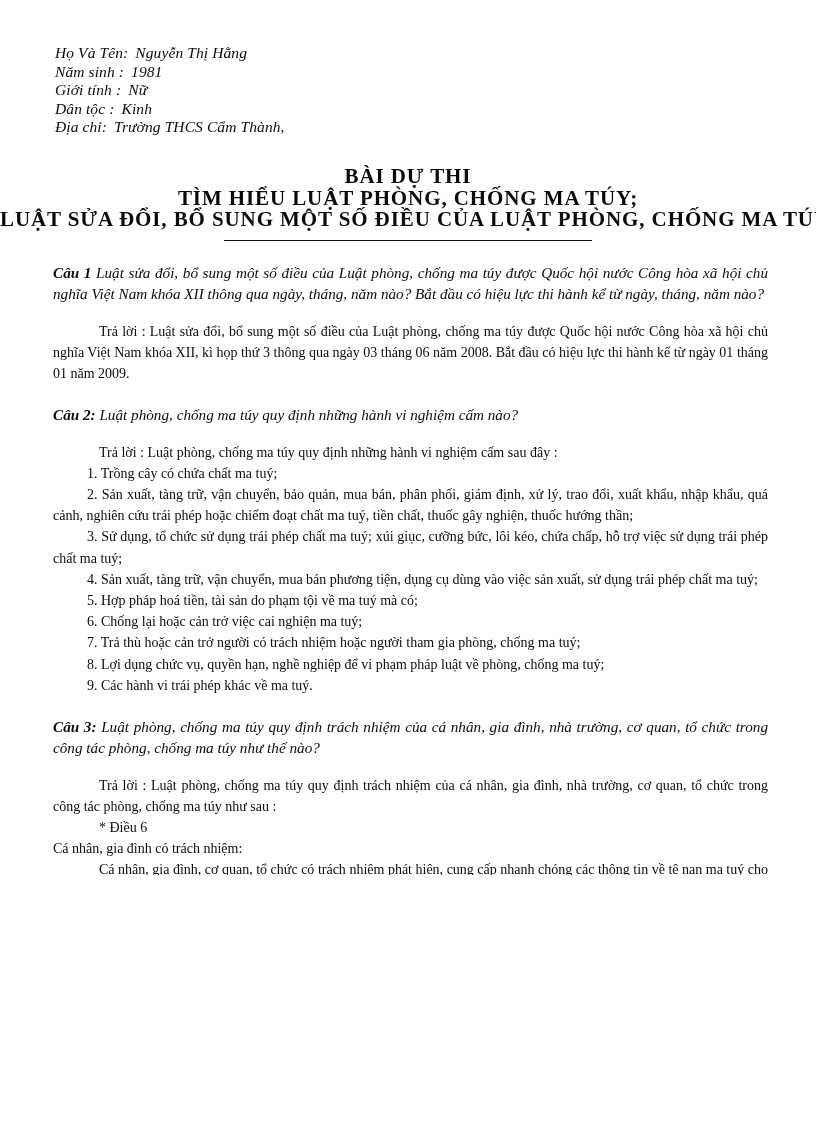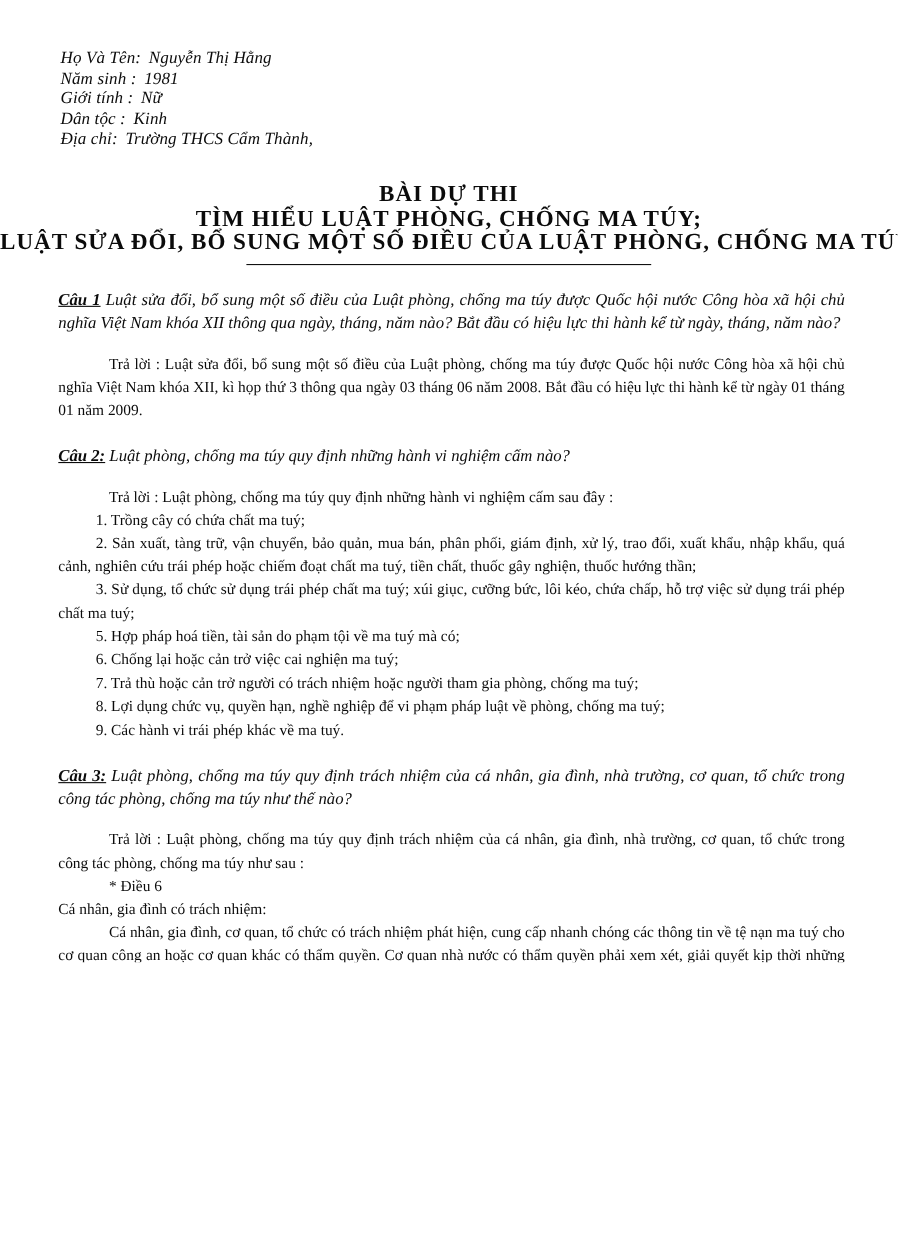--- a/index.html
+++ b/index.html
@@ -71,21 +71,20 @@
     text-justify: inter-word;
   }
   .q {
     font-style: italic;
     font-size: 15.2px;
     line-height: 21.3px;
   }
   .q .qlabel {
     font-weight: bold;
     font-style: italic;
-    text-decoration: underline;
   }
   .ans { }
   .indent { text-indent: 34px; }
   .indent-lg { text-indent: 46px; }
   .gap-md { height: 16px; }
   .gap-lg { height: 20px; }
   .nowrap-line { text-align: left; }
 
   
   .footer-rule {
@@ -133,20 +132,21 @@
     <p class="ans indent-lg">Trả lời : Luật sửa đổi, bổ sung một số điều của Luật phòng, chống ma túy được Quốc hội nước Công hòa xã hội chủ nghĩa Việt Nam khóa XII, kì họp thứ 3 thông qua ngày 03 tháng 06 năm 2008. Bắt đầu có hiệu lực thi hành kể từ ngày 01 tháng 01 năm 2009.</p>
 
     <div class="gap-lg"></div>
 
     <p class="q"><span class="qlabel">Câu 2:</span> <span>Luật phòng, chống ma túy quy định những hành vi nghiệm cấm nào?</span></p>
     <div class="gap-md"></div>
     <p class="ans indent-lg nowrap-line">Trả lời : Luật phòng, chống ma túy quy định những hành vi nghiệm cấm sau đây :</p>
     <p class="ans indent nowrap-line">1. Trồng cây có chứa chất ma tuý;</p>
     <p class="ans indent">2. Sản xuất, tàng trữ, vận chuyển, bảo quản, mua bán, phân phối, giám định, xử lý, trao đổi, xuất khẩu, nhập khẩu, quá cảnh, nghiên cứu trái phép hoặc chiếm đoạt chất ma tuý, tiền chất, thuốc gây nghiện, thuốc hướng thần;</p>
     <p class="ans indent">3. Sử dụng, tổ chức sử dụng trái phép chất ma tuý; xúi giục, cưỡng bức, lôi kéo, chứa chấp, hỗ trợ việc sử dụng trái phép chất ma tuý;</p>
+    <p class="ans indent">4. Sản xuất, tàng trữ, vận chuyển, mua bán phương tiện, dụng cụ dùng vào việc sản xuất, sử dụng trái phép chất ma tuý;</p>
     <p class="ans indent nowrap-line">5. Hợp pháp hoá tiền, tài sản do phạm tội về ma tuý mà có;</p>
     <p class="ans indent nowrap-line">6. Chống lại hoặc cản trở việc cai nghiện ma tuý;</p>
     <p class="ans indent nowrap-line">7. Trả thù hoặc cản trở người có trách nhiệm hoặc người tham gia phòng, chống ma tuý;</p>
     <p class="ans indent nowrap-line">8. Lợi dụng chức vụ, quyền hạn, nghề nghiệp để vi phạm pháp luật về phòng, chống ma tuý;</p>
     <p class="ans indent nowrap-line">9. Các hành vi trái phép khác về ma tuý.</p>
 
     <div class="gap-lg"></div>
 
     <p class="q"><span class="qlabel">Câu 3:</span> <span>Luật phòng, chống ma túy quy định trách nhiệm của cá nhân, gia đình, nhà trường, cơ quan, tổ chức trong công tác phòng, chống ma túy như thế nào?</span></p>
     <div class="gap-md"></div>

